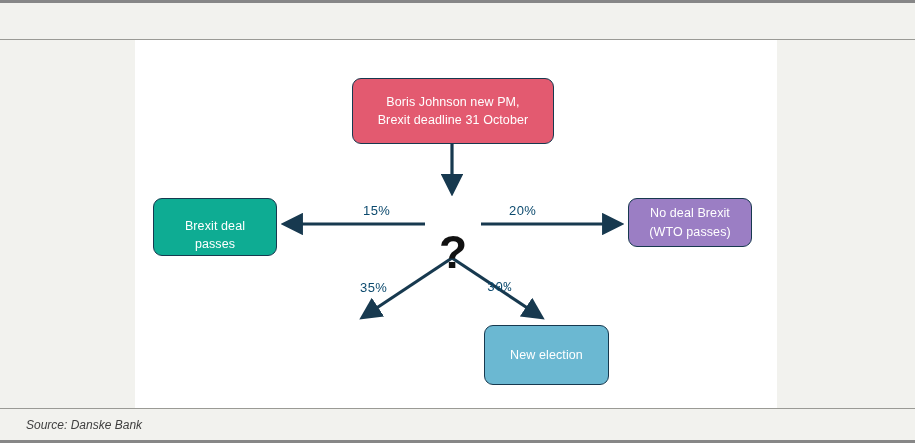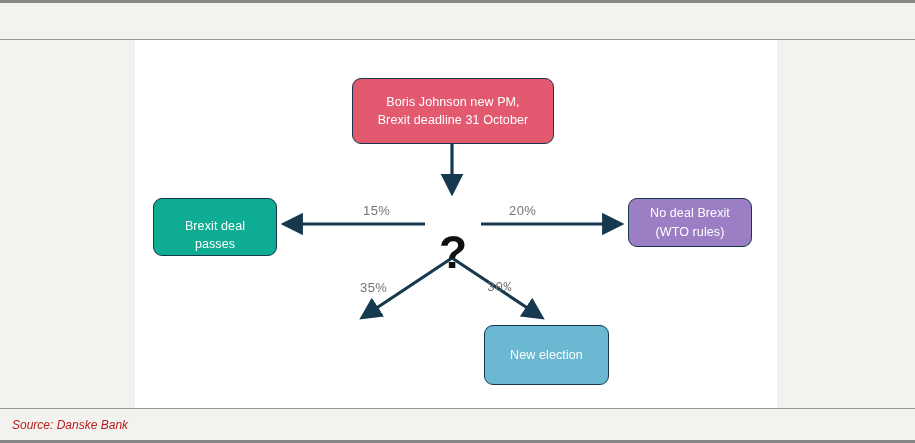--- a/index.html
+++ b/index.html
@@ -61,22 +61,22 @@
     position: absolute;
     left: 0; top: 409px;
     width: 915px; height: 31px;
     background: #f2f2ee;
     display: flex;
     align-items: center;
   }
   .source-text {
     font-size: 12px;
     font-style: italic;
-    color: #b91c1c;
-    padding-left: 12px;
+    color: #404040;
+    padding-left: 26px;
     white-space: nowrap;
   }
   .plot-bg {
     position: absolute;
     left: 0; top: 40px;
     width: 915px; height: 368px;
     background: #f2f2ee;
   }
   .plot-white {
     position: absolute;
@@ -123,21 +123,21 @@
     justify-content: center;
     font-size: 46px;
     font-weight: 700;
     color: #111111;
     font-family: "Liberation Sans", sans-serif;
     line-height: 1;
   }
   .pct {
     position: absolute;
     font-size: 13px;
-    color: #737373;
+    color: #0c4a6e;
     letter-spacing: 0.4px;
     white-space: nowrap;
   }
   .pct-15 { left: 363px; top: 163px; }
   .pct-20 { left: 509px; top: 163px; }
   .pct-35 { left: 360px; top: 240px; }
   .pct-30 { left: 487px; top: 240px; font-family: Liberation Mono, monospace; }
 </style>
 </head>
 <body>
@@ -181,21 +181,21 @@
     <div class="node node-deal">
       <span>
         <span>Brexit deal</span><br>
         <span>passes</span>
       </span>
     </div>
 
     <div class="node node-nodeal">
       <span>
         <span>No deal Brexit</span><br>
-        <span>(WTO rules)</span>
+        <span>(WTO passes)</span>
       </span>
     </div>
 
 
     <div class="node node-elec">
       <span>New election</span>
     </div>
 
     <div class="qmark">?</div>
 

